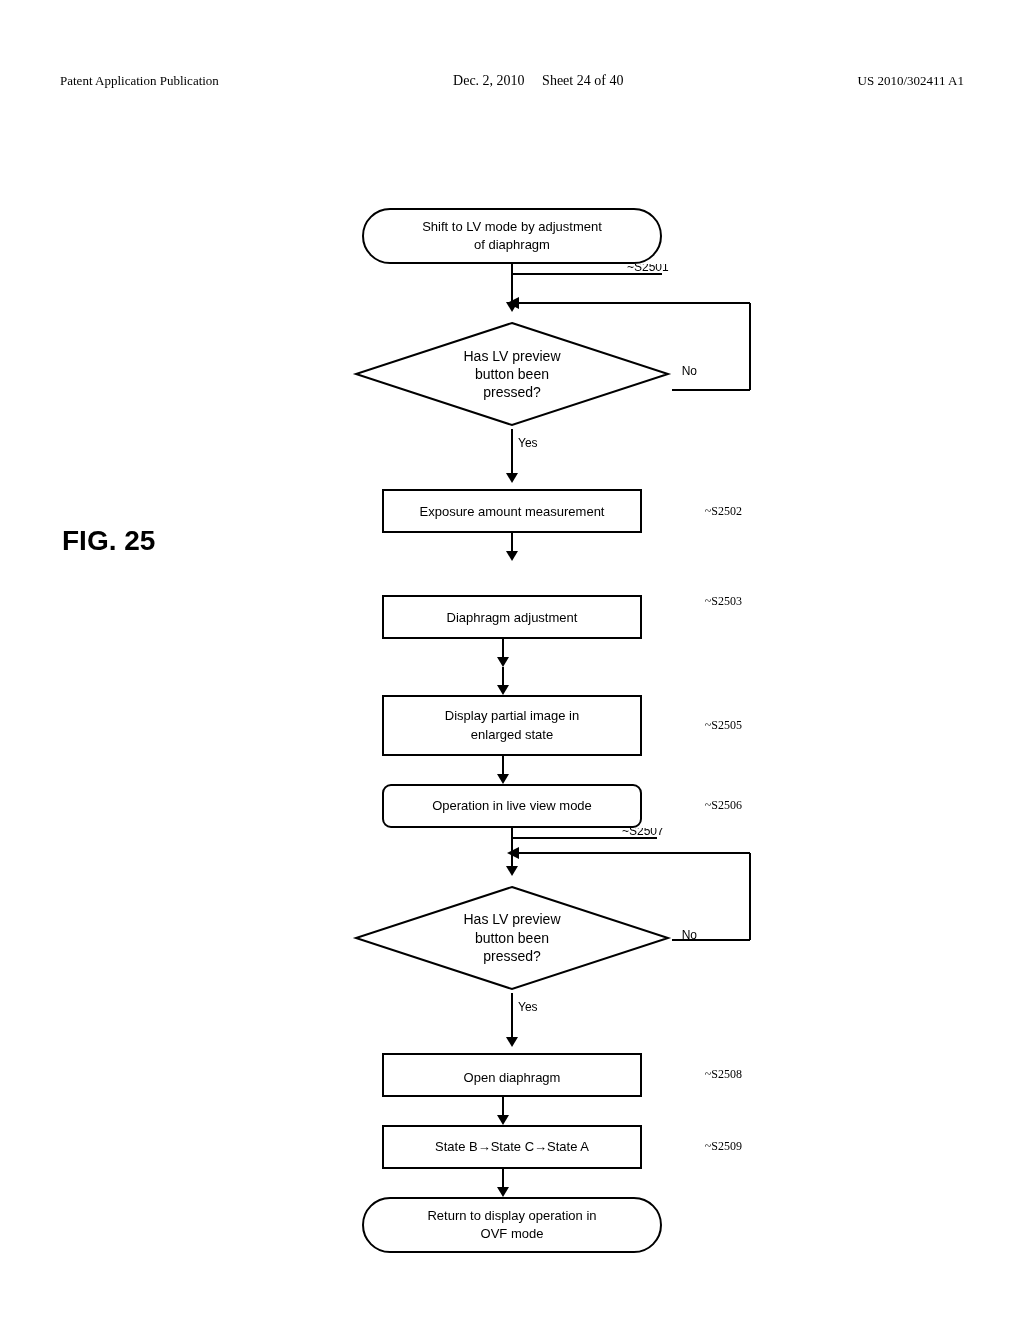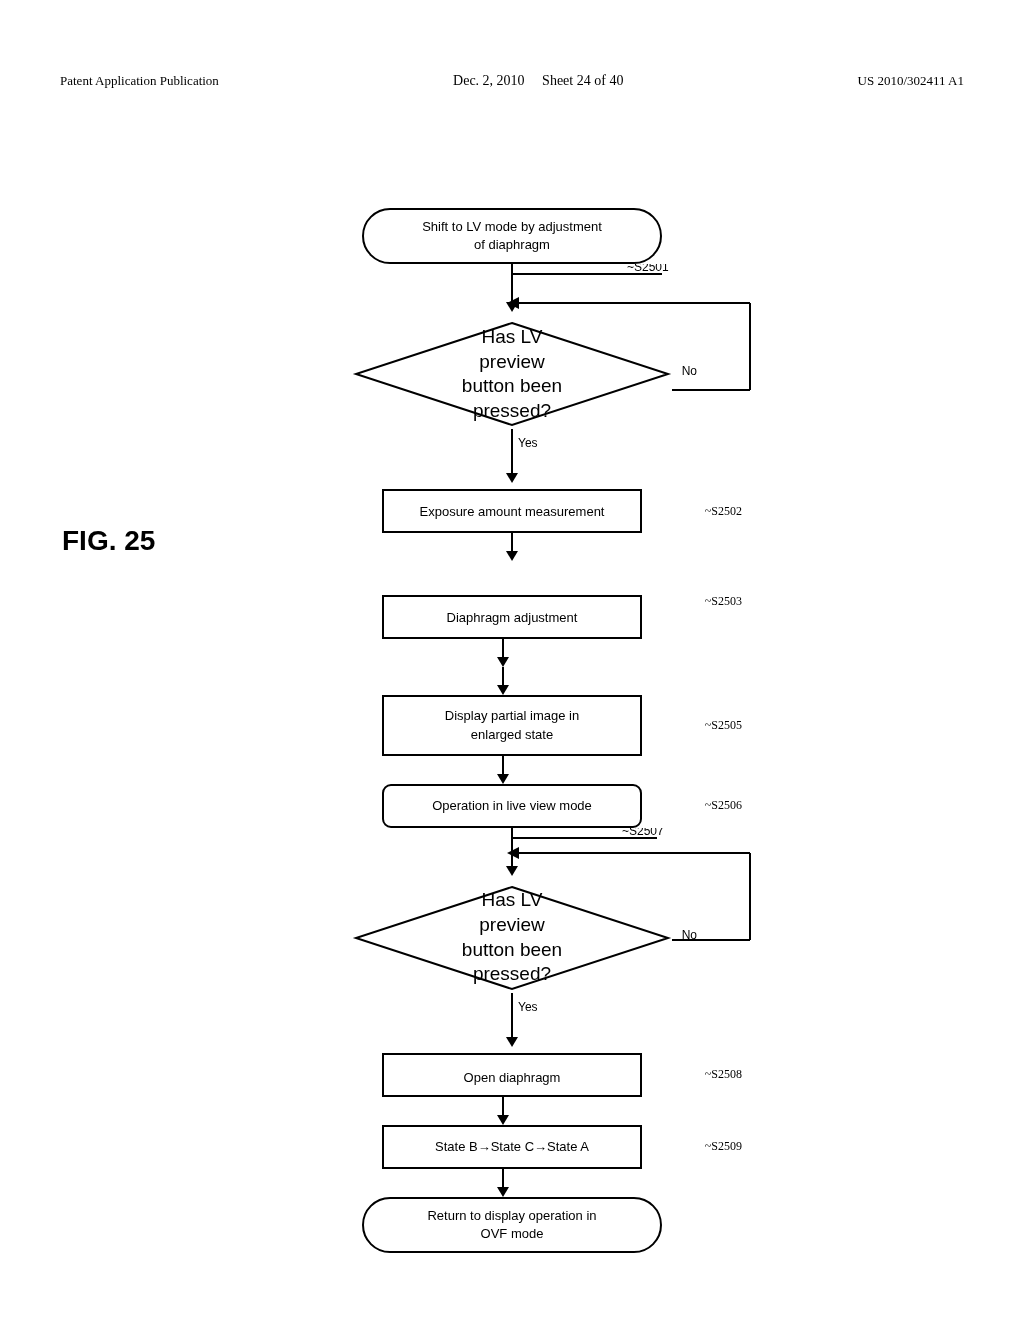--- a/index.html
+++ b/index.html
@@ -88,21 +88,21 @@
     .diamond-svg {
       position: absolute;
       top: 0; left: 0;
       width: 100%;
       height: 100%;
     }
     .diamond-text {
       position: relative;
       z-index: 1;
       text-align: center;
-      font-size: 19px;
+      font-size: 14px;
       font-family: Arial, sans-serif;
       line-height: 1.3;
       padding: 0 40px;
     }
     .step-row {
       display: flex;
       align-items: center;
       width: 100%;
       justify-content: center;
       position: relative;

